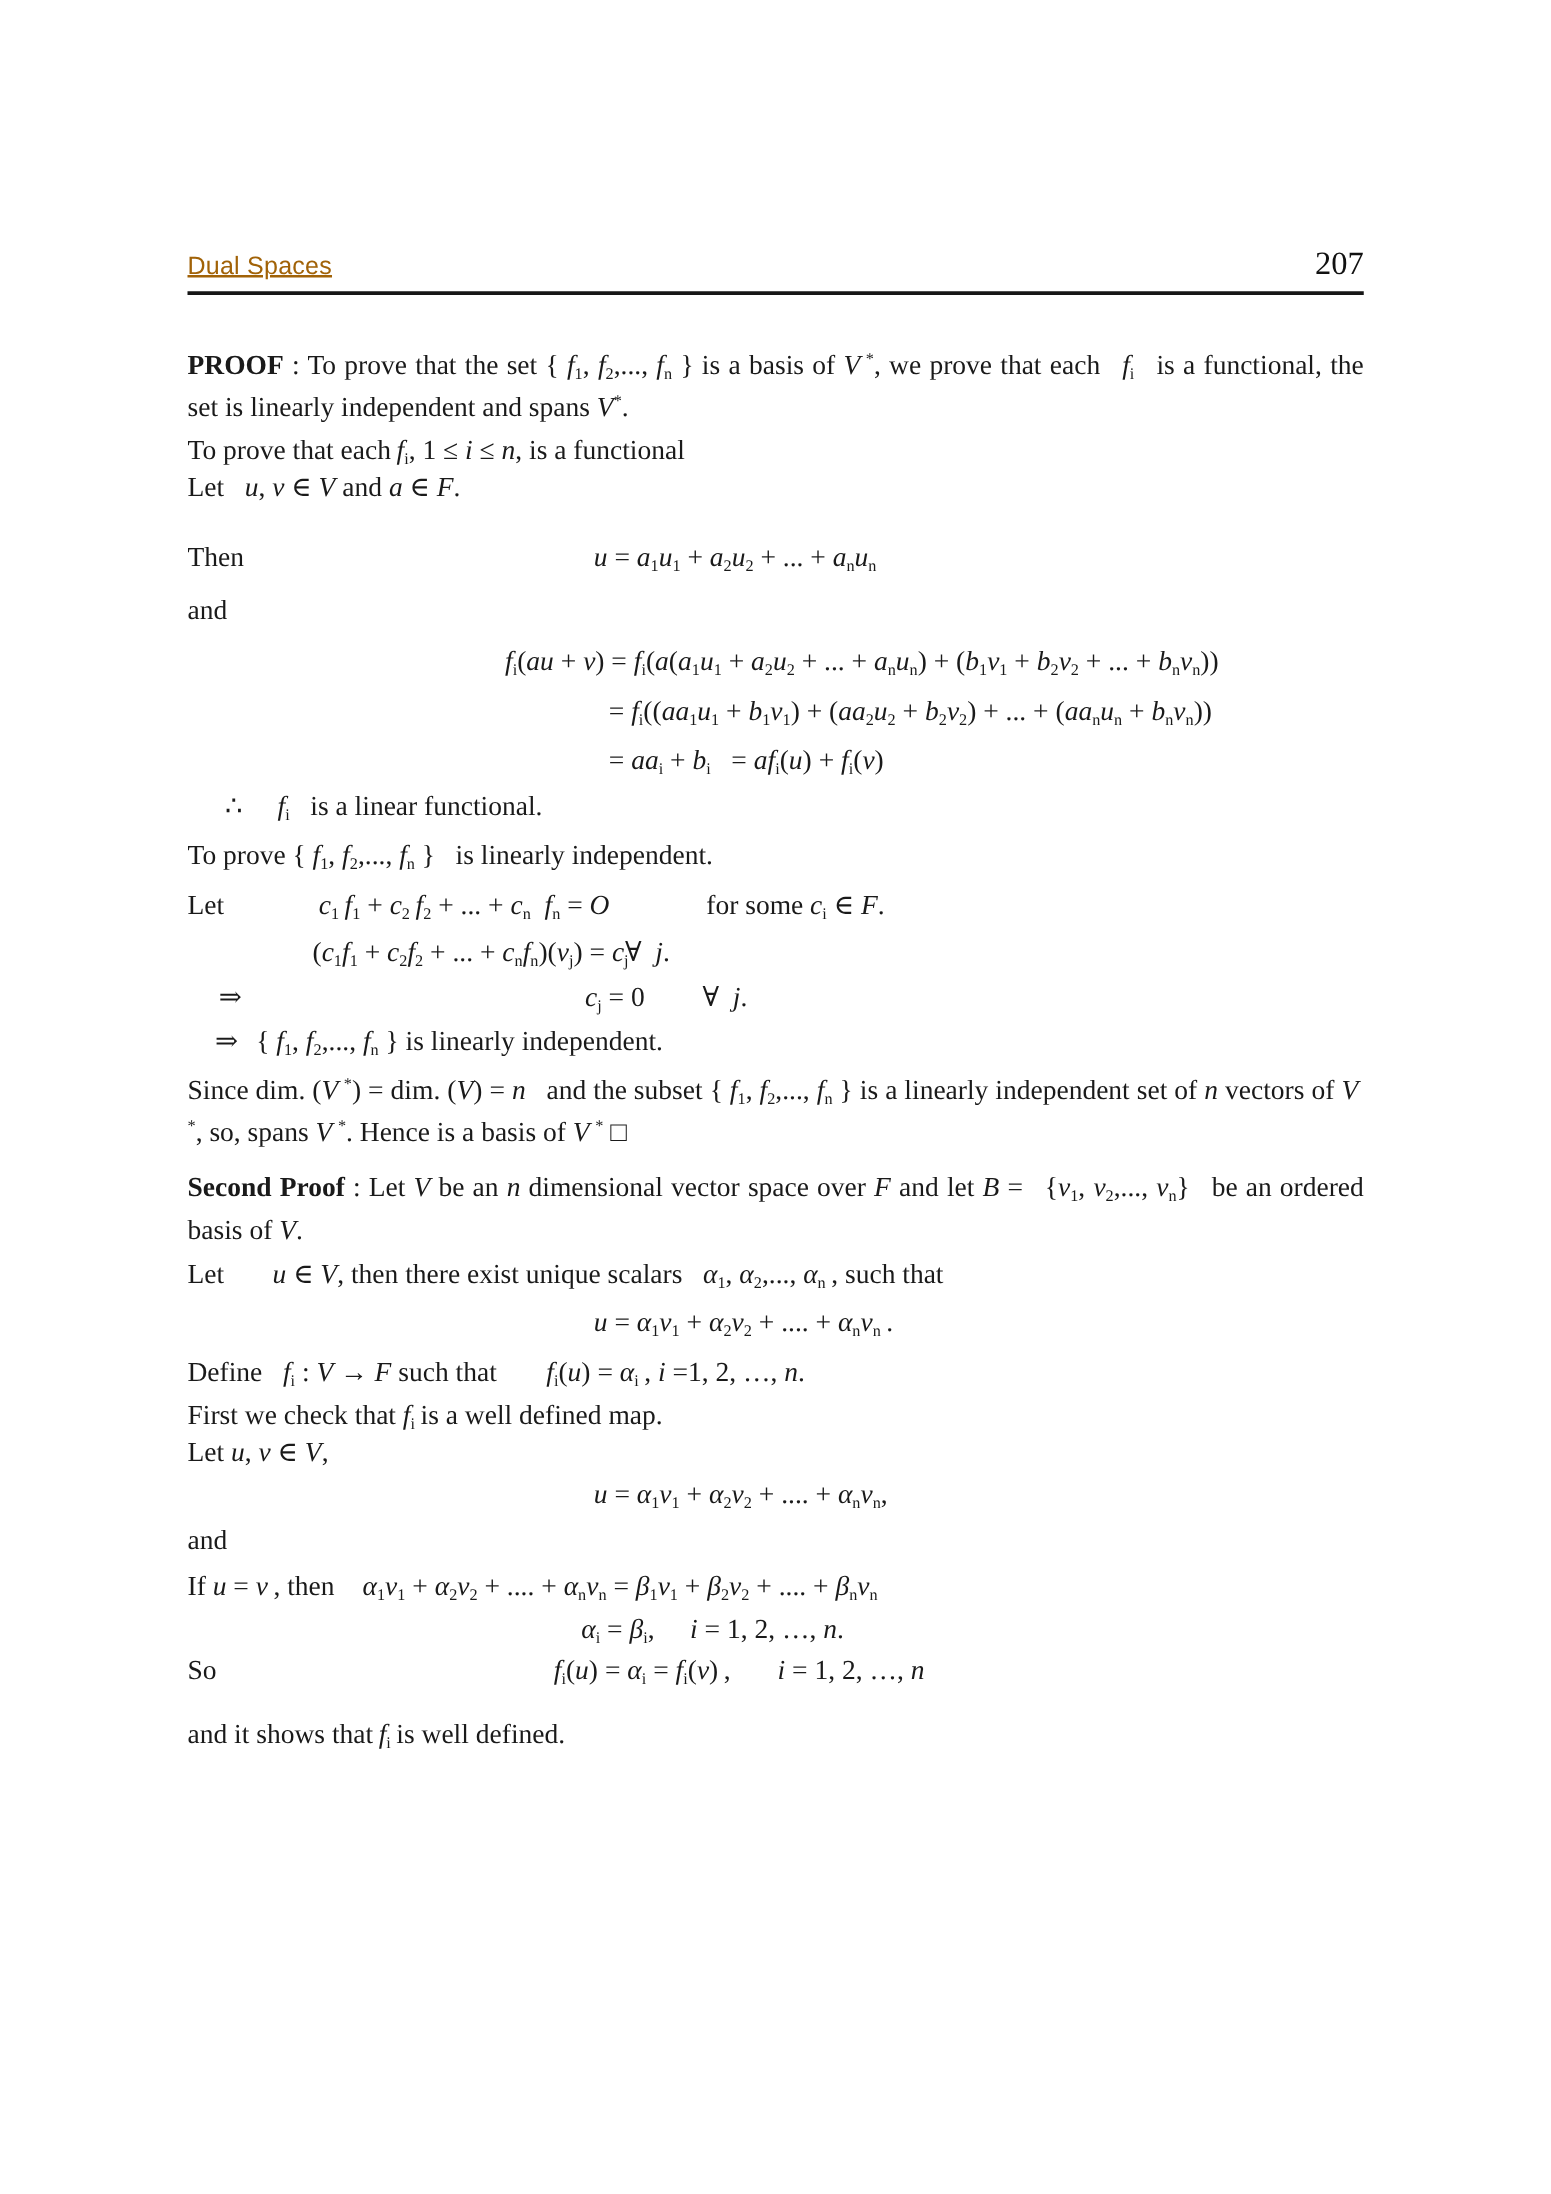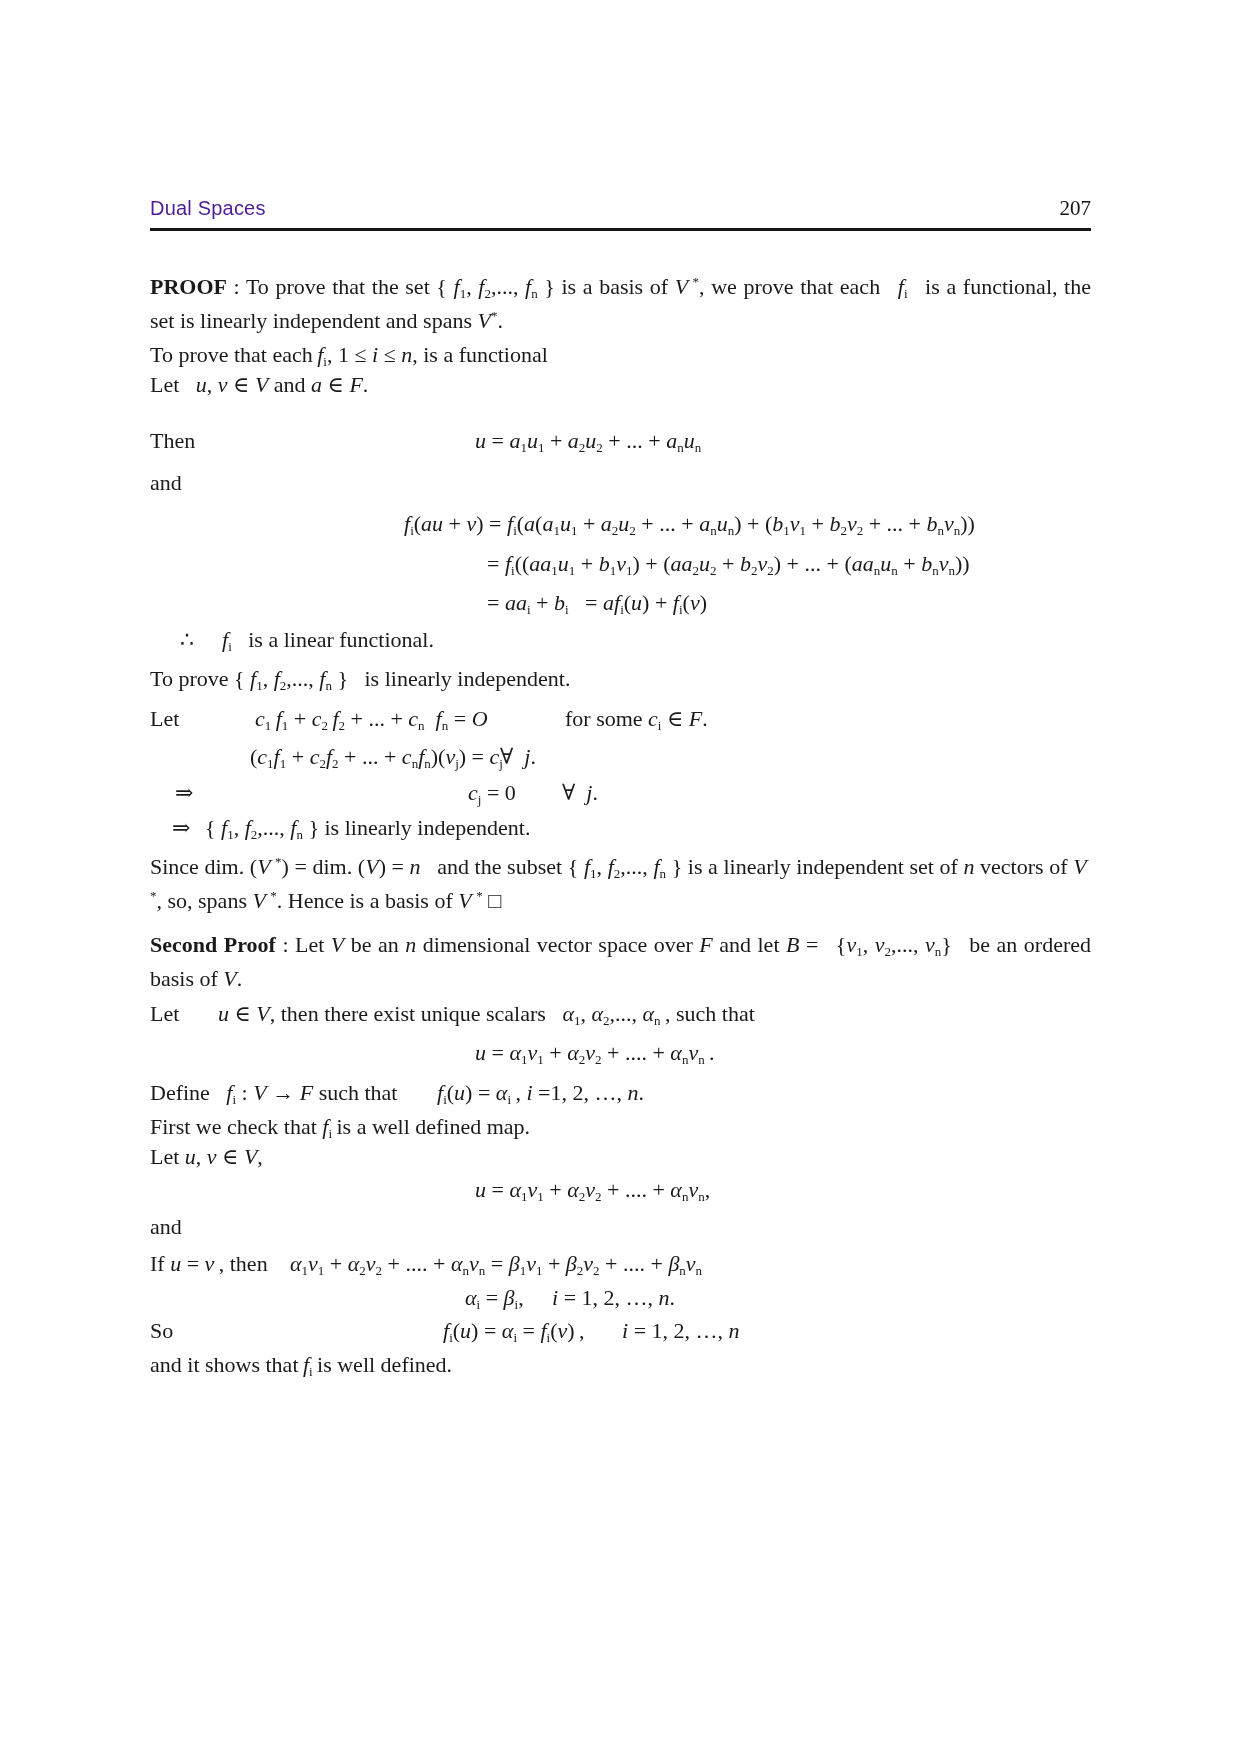--- a/index.html
+++ b/index.html
@@ -10,39 +10,39 @@
     background:#ffffff;
     color:#1a1a1a;
     font-family:"Liberation Serif","DejaVu Serif",serif;
     font-size:22px;
     overflow:hidden;
   }
   .inner { padding:196px 150px 0 150px; }
   .hdr { display:flex; justify-content:space-between; align-items:baseline; }
   .hdr-title {
     font-family:"Liberation Sans","DejaVu Sans",sans-serif;
-    font-size:20px; color:#4c1d95; letter-spacing:0.2px;
+    font-size:20px; color:#a16207; letter-spacing:0.2px;text-decoration:underline;
   }
-  .hdr-num { font-size:21px; color:#111111; }
+  .hdr-num { font-size:26px; color:#111111; }
   .rule { height:3px; background:#161616; margin-top:7px; }
 
   .para { line-height:34px; text-align:justify; }
   .line { line-height:30px; white-space:nowrap; }
   .row  { position:relative; }
   .at   { position:absolute; top:50%; transform:translateY(-50%);
           white-space:nowrap; line-height:28px; }
 
   i { font-style:italic; }
   b { font-weight:700; }
   sub { font-size:13px; line-height:0; vertical-align:-4px; }
   sup { font-size:13px; line-height:0; vertical-align:8px; }
 
   
   .h32{height:32px}.h34{height:34px}.h36{height:36px}.h38{height:38px}
-  .h40{height:40px}.h42{height:42px}.mt2{margin-top:2px}.mt4{margin-top:4px}.mt6{margin-top:2px}
+  .h40{height:40px}.h42{height:42px}.mt2{margin-top:19px}.mt4{margin-top:4px}.mt6{margin-top:2px}
   .mt10{margin-top:10px}.mt20{margin-top:20px}.mt25{margin-top:39px}
 </style>
 </head>
 <body>
 
 <div class="page">
   <div class="inner">
 
     <div class="hdr">
       <span class="hdr-title">Dual Spaces</span>

